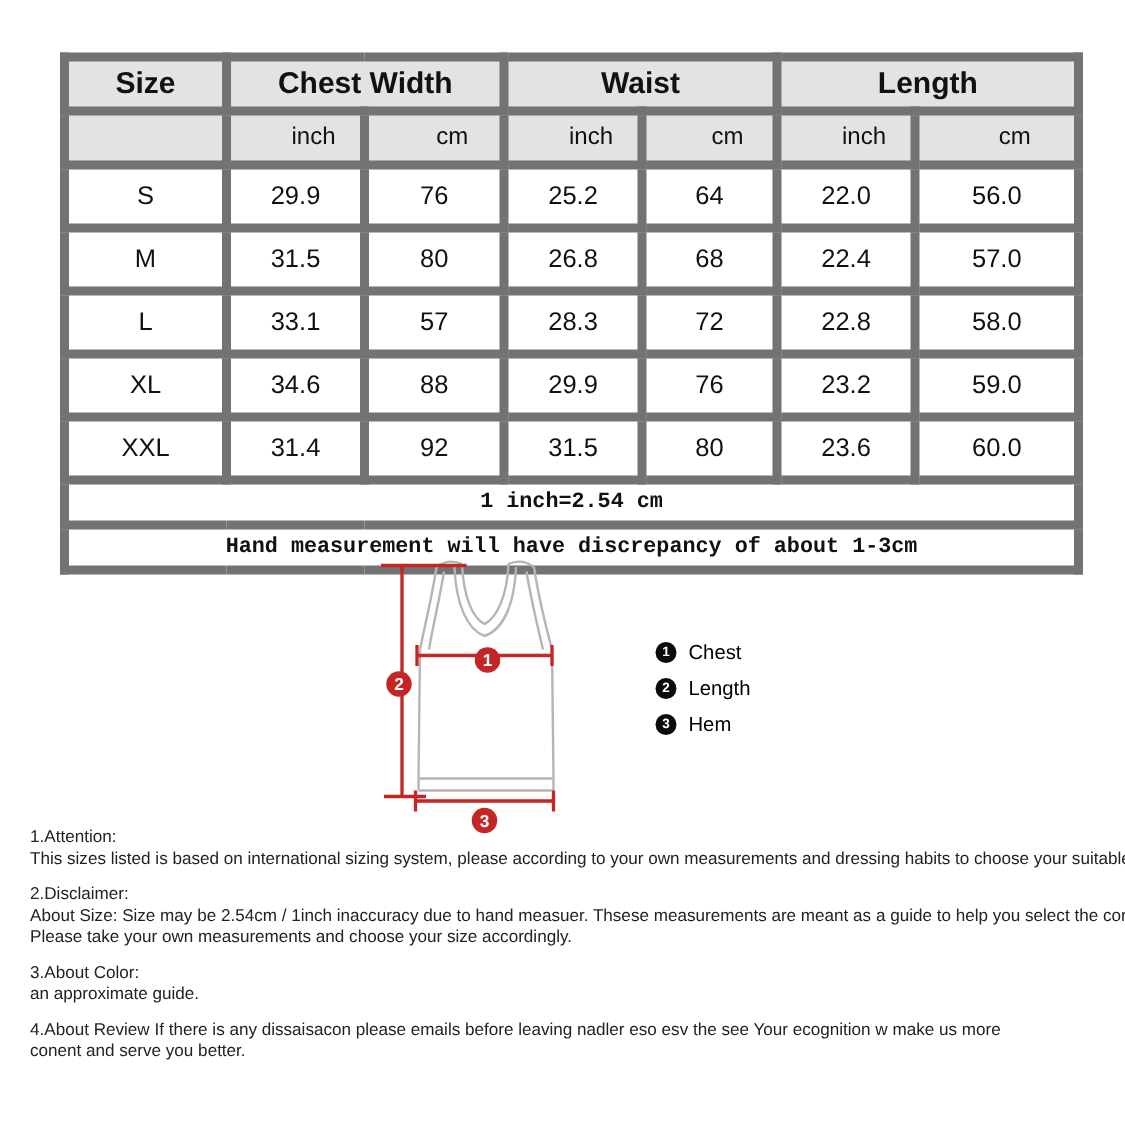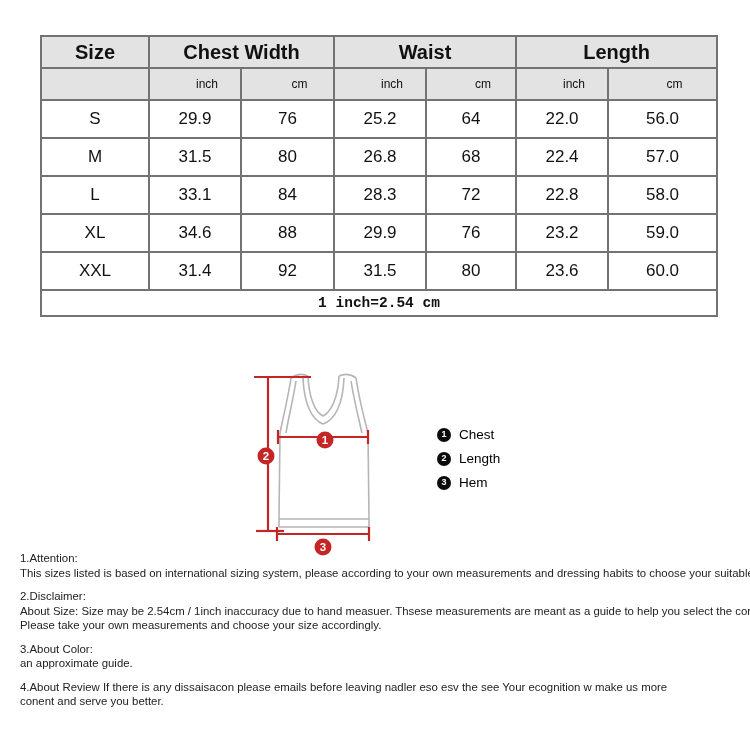--- a/index.html
+++ b/index.html
@@ -8,28 +8,28 @@
     font-family:"Liberation Sans",sans-serif;color:#1a1a1a;
     -webkit-font-smoothing:antialiased;
   }
 
   
   table.size-table{
     position:absolute;left:40px;top:35px;width:676px;
     border-collapse:collapse;table-layout:fixed;
   }
   table.size-table td{
-    border:2px solid #737373;text-align:center;vertical-align:middle;
+    border:6px solid #737373;text-align:center;vertical-align:middle;
     padding:0;font-size:17px;color:#111;
   }
   tr.hdr-row td{
     background:#e3e3e3;font-weight:bold;font-size:20px;height:30px;
   }
   tr.sub-row td{
-    background:#e3e3e3;font-weight:normal;font-size:12px;height:30px;padding-left:24px;
+    background:#e3e3e3;font-weight:normal;font-size:16px;height:30px;padding-left:24px;
   }
   tr.data-row td{height:36px;background:#fff;}
   tr.note-row td{
     font-family:Liberation Mono, monospace;font-weight:bold;
     font-size:14.5px;height:24px;background:#fff;letter-spacing:0px;
   }
 
   
   .diagram-svg{position:absolute;left:246px;top:363px;}
   .legend{
@@ -95,21 +95,21 @@
       <td>31.5</td>
       <td>80</td>
       <td>26.8</td>
       <td>68</td>
       <td>22.4</td>
       <td>57.0</td>
     </tr>
     <tr class="data-row">
       <td>L</td>
       <td>33.1</td>
-      <td>84</td>
+      <td>57</td>
       <td>28.3</td>
       <td>72</td>
       <td>22.8</td>
       <td>58.0</td>
     </tr>
     <tr class="data-row">
       <td>XL</td>
       <td>34.6</td>
       <td>88</td>
       <td>29.9</td>
@@ -121,20 +121,23 @@
       <td>XXL</td>
       <td>31.4</td>
       <td>92</td>
       <td>31.5</td>
       <td>80</td>
       <td>23.6</td>
       <td>60.0</td>
     </tr>
     <tr class="note-row">
       <td colspan="7">1 inch=2.54 cm</td>
+    </tr>
+    <tr class="note-row">
+      <td colspan="7">Hand measurement will have discrepancy of about 1-3cm</td>
     </tr>
   </tbody>
 </table>
 
 <svg class="diagram-svg" width="226" height="197" viewBox="246 363 226 197" xmlns="http://www.w3.org/2000/svg">
 
   <g stroke="#b5b5b5" stroke-width="1.6" fill="none">
 
     <path d="M291,378 Q299,372 308,376"></path>
 

